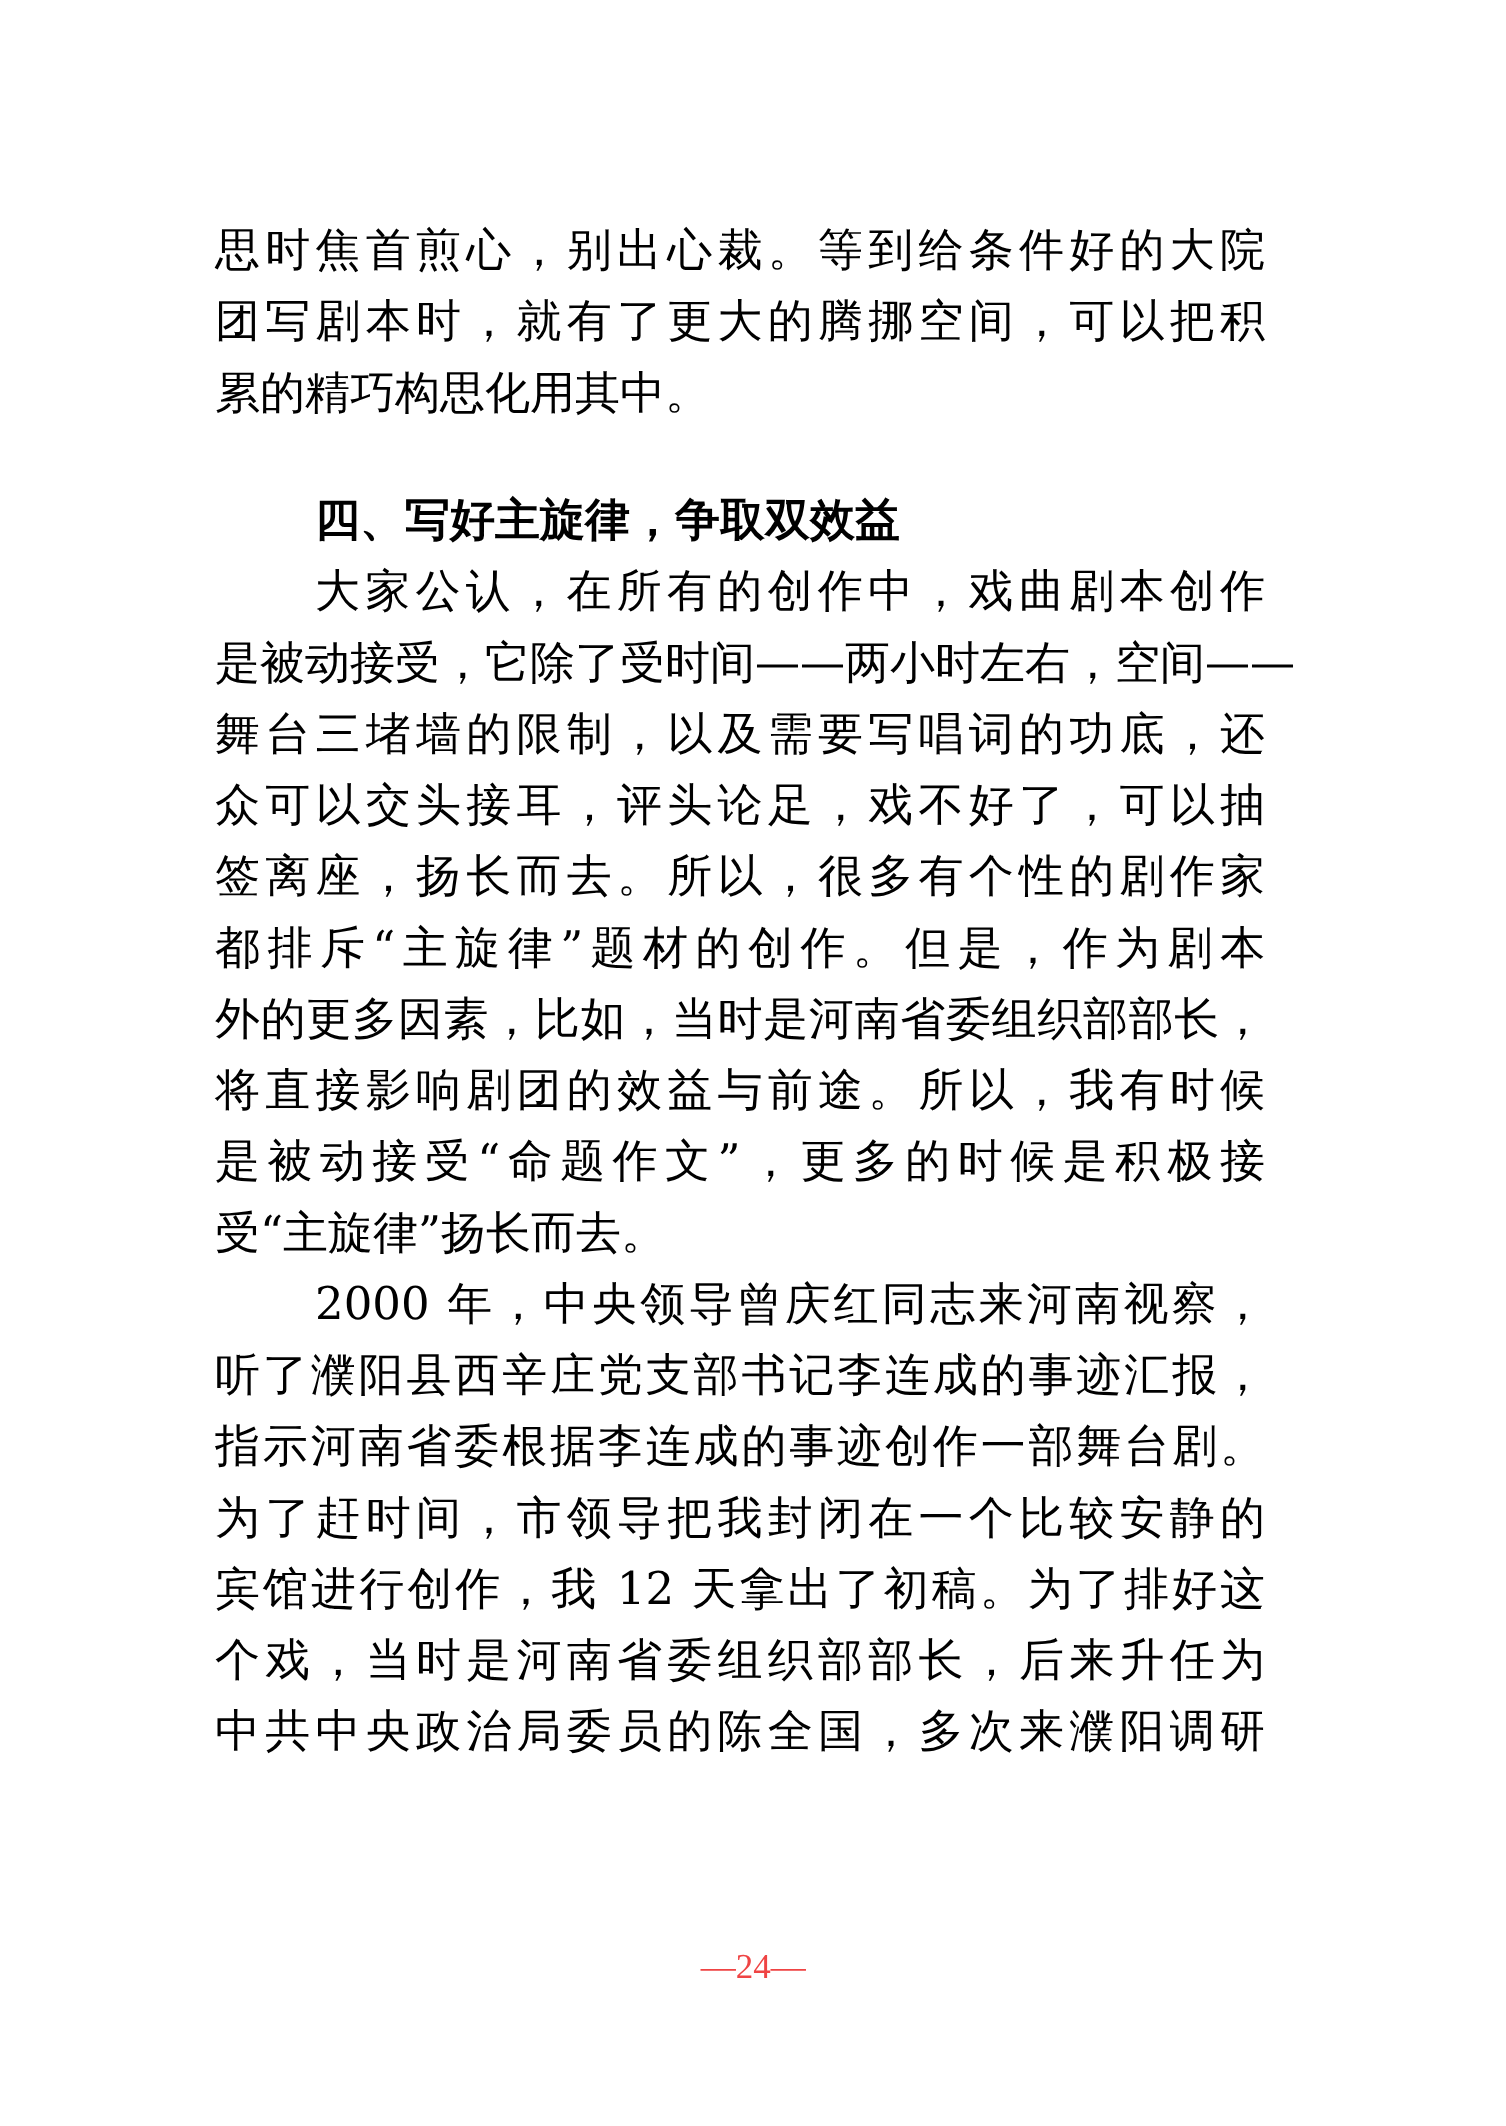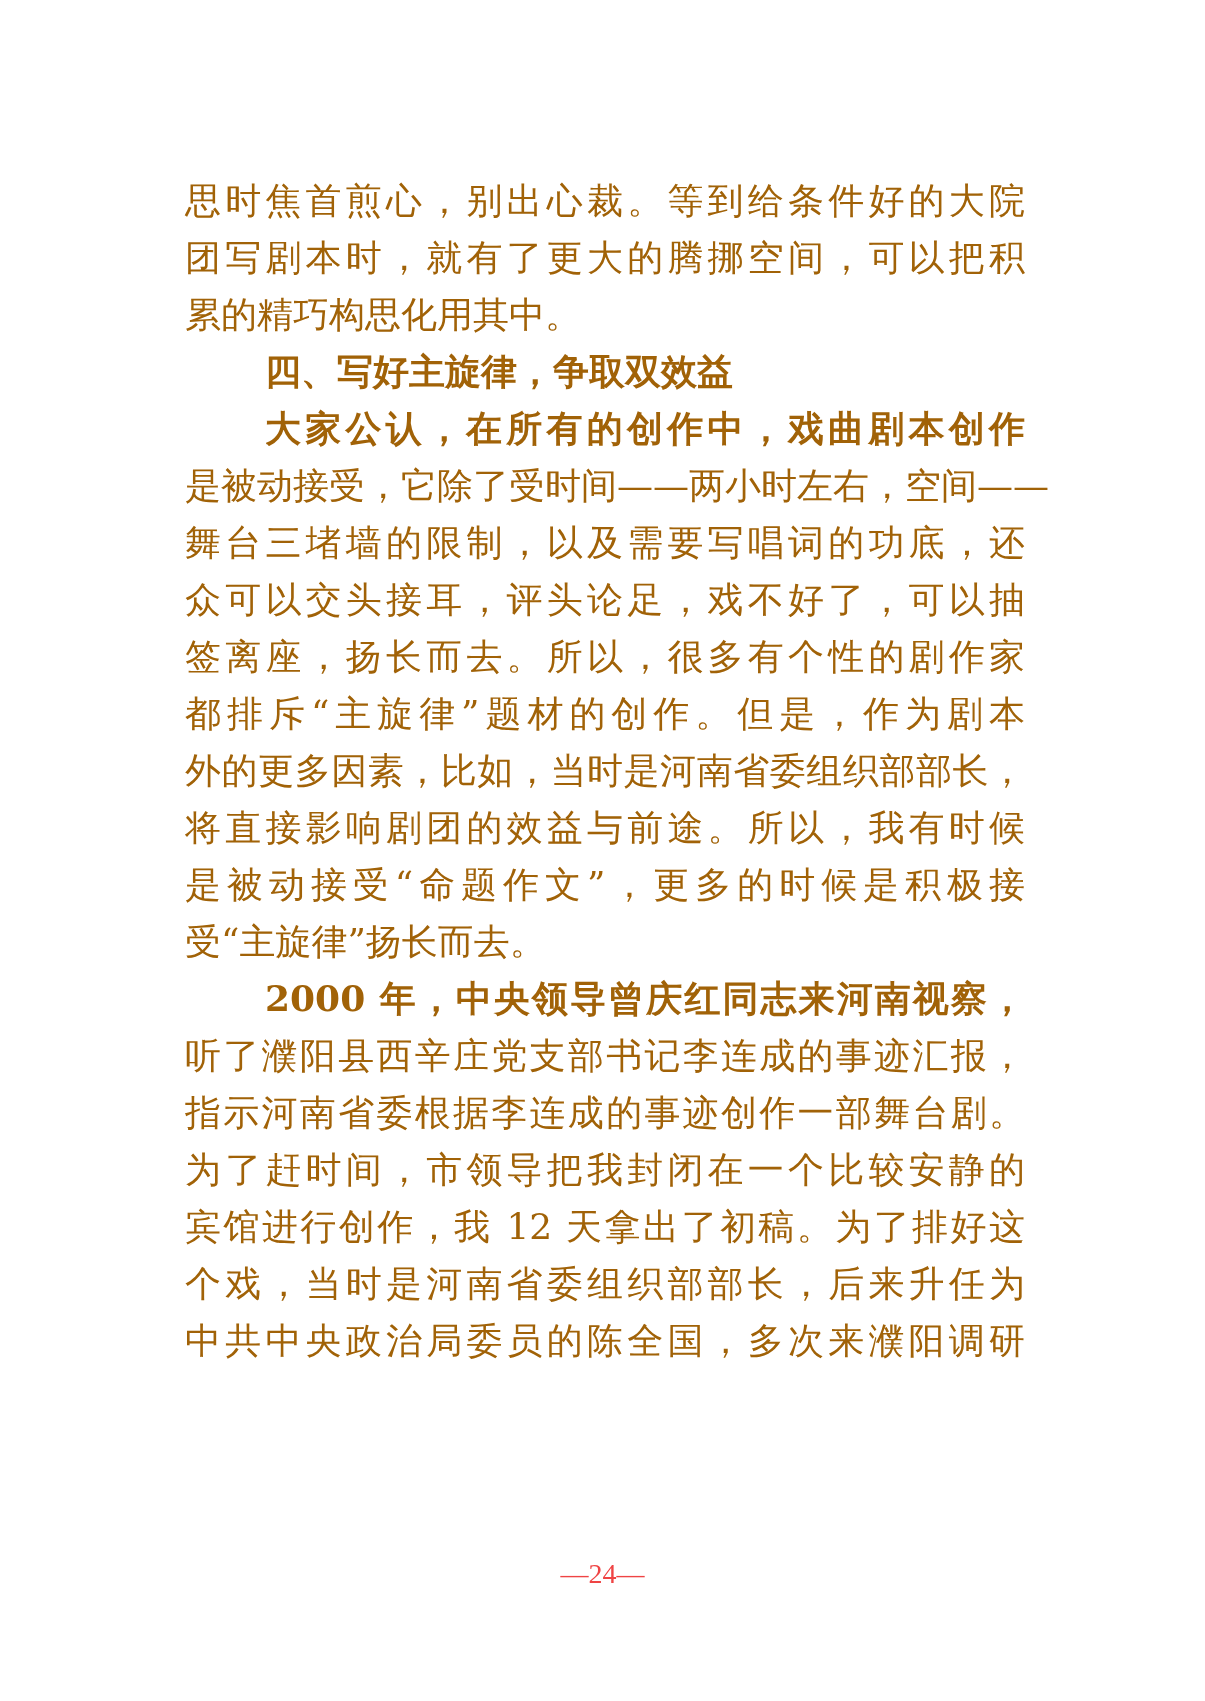--- a/index.html
+++ b/index.html
@@ -1,40 +1,41 @@
 <!DOCTYPE html>
 <html><head>
 <meta charset="utf-8">
 <style>
   html, body { margin: 0; padding: 0; background: #ffffff; }
   body { width: 1205px; height: 1701px; position: relative; overflow: hidden; }
   .page {
     position: absolute;
-    left: 185px;
+    left: 172px;
     top: 172px;
     width: 840px;
     font-family: "DejaVu Serif", "Liberation Serif", serif;
-    color: #a16207;
+    color: #000000;
   }
   .line {
     height: 57px;
     line-height: 57px;
     font-size: 36px;
     white-space: nowrap;
     text-align: justify;
     text-align-last: justify;
     overflow: visible;
   }
   .line.last { text-align-last: left; }
-  .line.indent { padding-left: 80px; font-weight: bold; }
+  .line.indent { padding-left: 80px; }
   .line.heading {
     font-family: "DejaVu Sans", "Liberation Sans", sans-serif;
     font-weight: bold;
     padding-left: 80px;
     text-align-last: left;
+    margin-top: 45px;
   }
   .page-number {
     position: absolute;
     left: 0;
     width: 1205px;
     top: 1558px;
     text-align: center;
     font-family: "Liberation Serif", "DejaVu Serif", serif;
     font-size: 28px;
     color: #ef4444;

